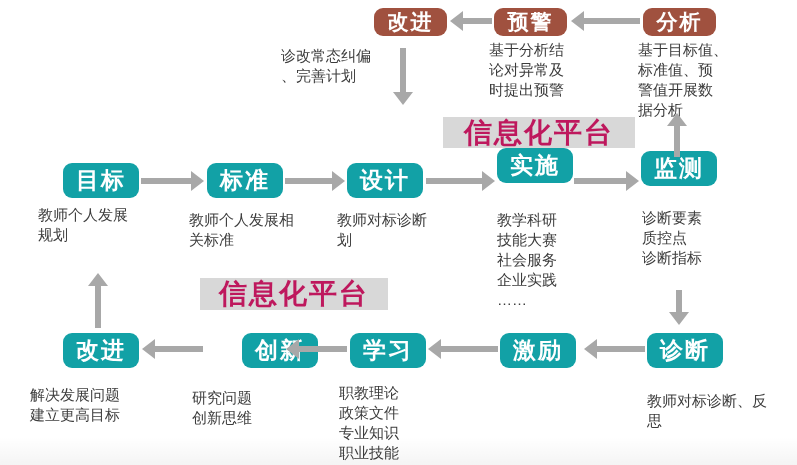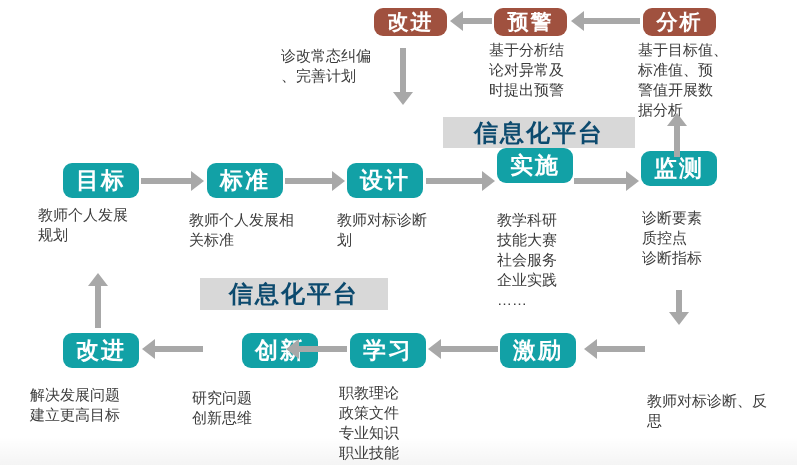--- a/index.html
+++ b/index.html
@@ -17,22 +17,22 @@
     position:absolute; display:flex; align-items:center; justify-content:center;
     color:#ffffff; font-weight:bold; border-radius:9px; letter-spacing:2px;
   }
   .node.teal  { width:76px; height:35px; background:#12A1A6; font-size:23px; }
   .node.brown { width:73px; height:28px; background:#A0513F; font-size:21px; }
   .desc {
     position:absolute; color:#3C3C3C; font-size:15px; line-height:20px;
     white-space:pre-line; text-align:left;
   }
   .platform {
-    position:absolute; background:#D8D8D8; color:#0c4a6e; font-weight:bold;
-    font-size:24px; display:flex; align-items:center; justify-content:center;
+    position:absolute; background:#D8D8D8; color:#be185d; font-weight:bold;
+    font-size:28px; display:flex; align-items:center; justify-content:center;
     letter-spacing:2px;
   }
   
   .arr { position:absolute; background:#A8A8A8; }
   .arr-right { height:6px; }
   .arr-right::after {
     content:""; position:absolute; right:-13px; top:-7px; width:0; height:0;
     border-top:10px solid transparent; border-bottom:10px solid transparent;
     border-left:13px solid #A8A8A8;
   }
@@ -95,20 +95,21 @@
 企业实践
 ……</div>
   <div class="desc" style="left:642px; top:208px; width:100px;">诊断要素
 质控点
 诊断指标</div>
 
   <div class="node teal" style="left:63px;  top:333px;">改进</div>
   <div class="node teal" style="left:206px; top:333px;margin-left:36px;">创新</div>
   <div class="node teal" style="left:350px; top:333px;">学习</div>
   <div class="node teal" style="left:500px; top:333px;">激励</div>
+  <div class="node teal" style="left:647px; top:333px;">诊断</div>
 
   <div class="desc" style="left:30px;  top:385px; width:115px;">解决发展问题
 建立更高目标</div>
   <div class="desc" style="left:192px; top:388px; width:100px;">研究问题
 创新思维</div>
   <div class="desc" style="left:339px; top:383px; width:100px;">职教理论
 政策文件
 专业知识
 职业技能</div>
   <div class="desc" style="left:647px; top:391px; width:148px;">教师对标诊断、反

